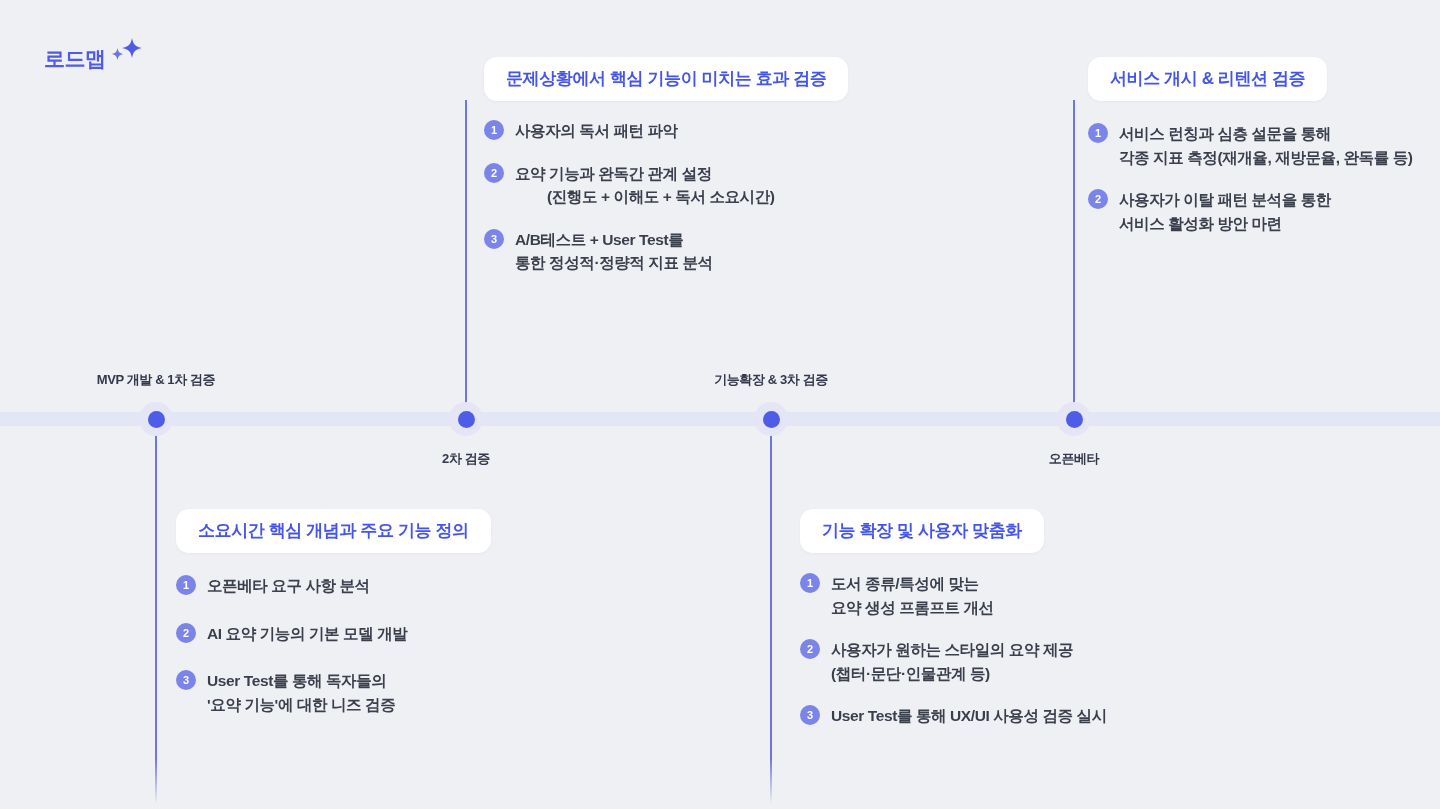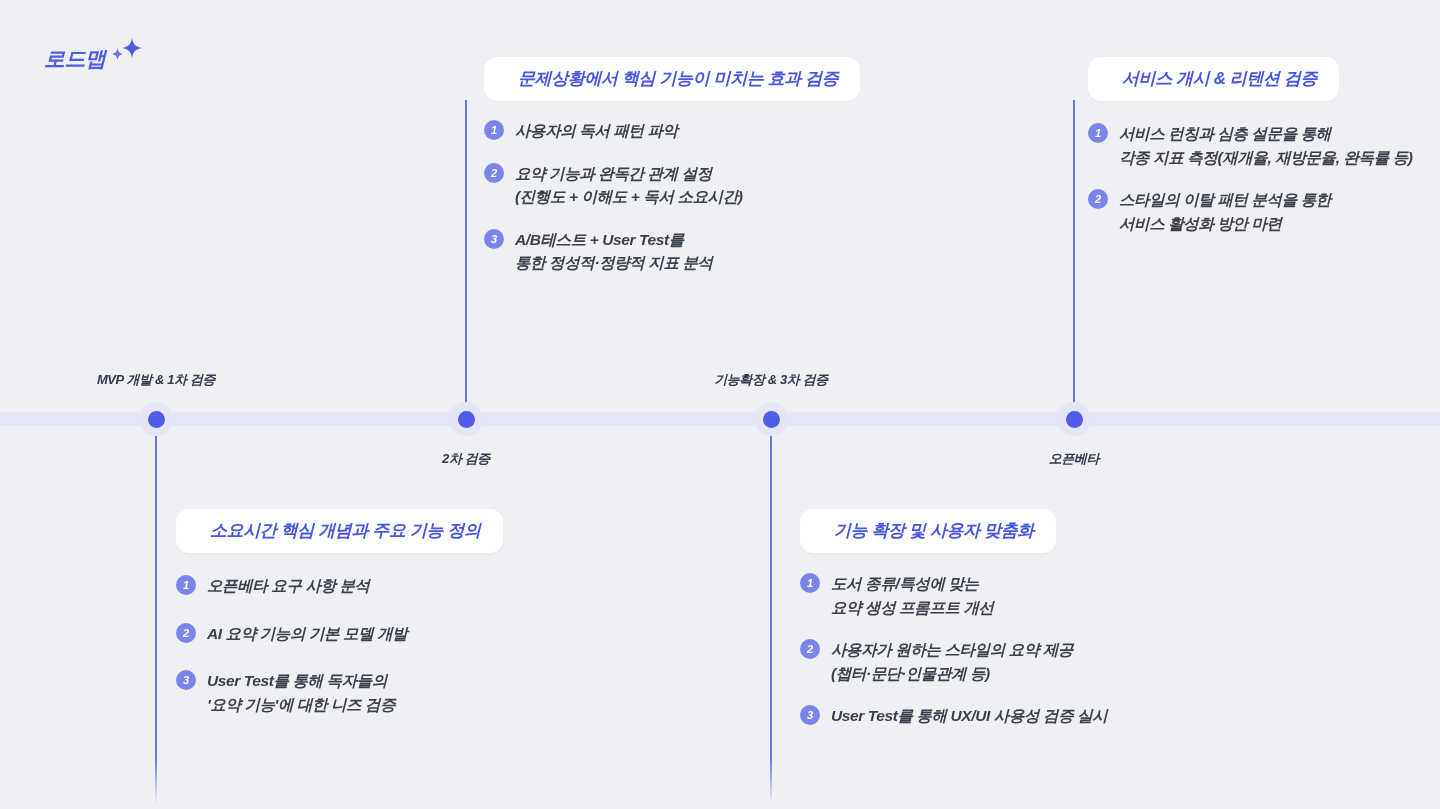--- a/index.html
+++ b/index.html
@@ -10,21 +10,20 @@
     width: 1440px;
     height: 809px;
     background: #eff0f4;
     font-family: "Liberation Sans", "DejaVu Sans", sans-serif;
     overflow: hidden;
   }
   .stage {
     position: relative;
     width: 1440px;
     height: 809px;
-    font-style: italic;
   }
 
   
   .logo {
     position: absolute;
     left: 44px;
     top: 38px;
     display: flex;
     align-items: flex-start;
     gap: 2px;
@@ -97,21 +96,21 @@
     position: absolute;
   }
   .card-title {
     display: inline-block;
     background: #ffffff;
     color: #4455e8;
     font-size: 17px;
     font-weight: 700;
     letter-spacing: -0.4px;
     border-radius: 13px;
-    padding: 13px 22px 14px 34px;
+    padding: 13px 22px 14px 22px;
     box-shadow: 0 1px 3px rgba(60, 70, 120, 0.05);
     white-space: nowrap;
     line-height: 1;
   }
   .card-list {
     margin: 18px 0 0 0;
     padding: 0;
     list-style: none;
   }
   .card-list li {
@@ -188,42 +187,42 @@
     <div class="card-title">문제상황에서 핵심 기능이 미치는 효과 검증</div>
     <ul class="card-list">
       <li>
         <span class="badge">1</span>
         <span class="item-text">사용자의 독서 패턴 파악</span>
       </li>
       <li>
         <span class="badge">2</span>
         <span>
           <span class="item-text">요약 기능과 완독간 관계 설정</span>
-          <span class="item-text sub" style="display:block;">(진행도 + 이해도 + 독서 소요시간)</span>
+          <span class="item-text sub" style="display:block;margin-left:32px;">(진행도 + 이해도 + 독서 소요시간)</span>
         </span>
       </li>
       <li>
         <span class="badge">3</span>
         <span class="item-text">A/B테스트 +  User Test를
 통한 정성적·정량적 지표 분석</span>
       </li>
     </ul>
   </div>
 
   <div class="card" style="left:1088px; top:57px;">
     <div class="card-title">서비스 개시 &amp; 리텐션 검증</div>
     <ul class="card-list" style="margin-top:21px;">
       <li>
         <span class="badge">1</span>
         <span class="item-text">서비스 런칭과 심층 설문을 통해
 각종 지표 측정(재개율, 재방문율, 완독률 등)</span>
       </li>
       <li>
         <span class="badge">2</span>
-        <span class="item-text">스타일의 이탈 패턴 분석을 통한
+        <span class="item-text">사용자가 이탈 패턴 분석을 통한
 서비스 활성화 방안 마련</span>
       </li>
     </ul>
   </div>
 
   <div class="card" style="left:176px; top:509px;">
     <div class="card-title">소요시간 핵심 개념과 주요 기능 정의</div>
     <ul class="card-list" style="margin-top:21px;">
       <li style="margin-bottom:24px;">
         <span class="badge">1</span>

